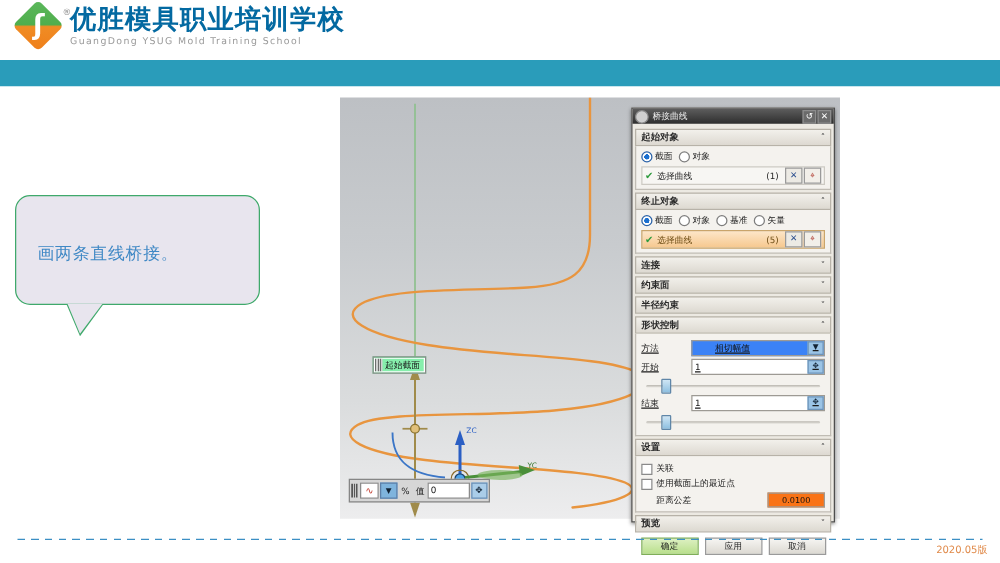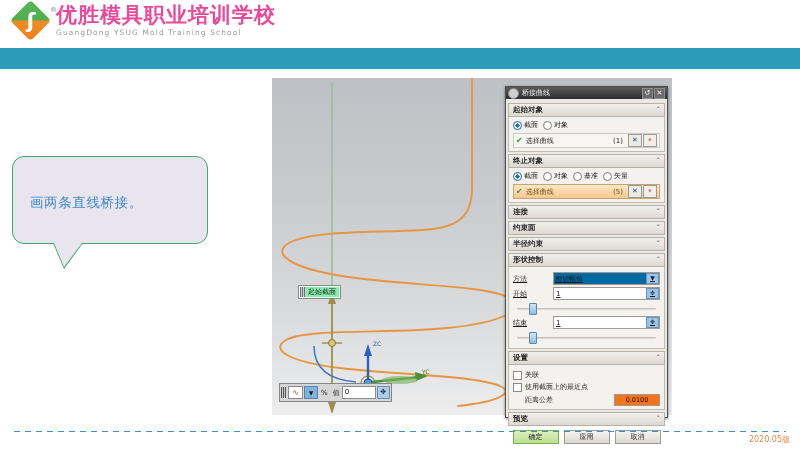--- a/index.html
+++ b/index.html
@@ -16,21 +16,21 @@
   .brand-mark .sq{
     position:absolute;left:2px;top:2px;width:29px;height:29px;
     background:linear-gradient(135deg,#5cb85c 0%,#4fae4d 48%,#f08c24 52%,#ef7f1a 100%);
     transform:rotate(45deg);border-radius:4px;
   }
   .brand-mark .swoosh{
     position:absolute;left:11px;top:5px;width:12px;height:24px;color:#fff;
     font-size:22px;line-height:24px;font-weight:bold;text-align:center;
   }
   .brand-text{display:flex;flex-direction:column;line-height:1;}
-  .brand-cn{font-size:21px;font-weight:bold;color:#ec4899;letter-spacing:1px;}
+  .brand-cn{font-size:21px;font-weight:bold;color:#0369a1;letter-spacing:1px;}
   .brand-en{font-size:7.5px;color:#9a9a9a;letter-spacing:1.1px;margin-top:3px;}
   .brand-reg{position:absolute;left:36px;top:2px;font-size:7px;color:#8d8d8d;}
 
   .teal-band{position:absolute;left:0;top:48px;width:800px;height:21px;background:#2a9cba;}
 
   
   .bubble-wrap{position:absolute;left:12px;top:156px;width:196px;height:110px;}
   .bubble{
     position:absolute;left:0;top:0;width:196px;height:88px;
     background:#e8e5ee;border:1.2px solid #3fa96b;border-radius:12px;
@@ -125,22 +125,22 @@
   .sel-row.plain{border:1px solid #cdcac3;background:#f7f6f3;}
   .tick{color:#2e9b3e;font-size:8px;font-weight:bold;margin-right:3px;}
   .sel-lab{flex:1;font-size:7px;color:#6b4a12;white-space:nowrap;}
   .sel-row.plain .sel-lab{color:#222;}
   .mini-btn{width:12px;height:11px;border:1px solid #9a9a9a;background:#eceae4;
     font-size:7px;text-align:center;line-height:10px;color:#2b4f8e;margin-left:1px;}
   .mini-btn.red{color:#b03a2e;background:#f2efe9;}
 
   .frow{display:flex;align-items:center;margin:2px 0;text-decoration:underline;}
   .flab{width:40px;font-size:7px;color:#1c1c1c;}
-  .fsel{flex:1;height:11px;border:1px solid #9d9a94;background:#0369a1;
-    display:flex;align-items:center;font-size:7px;padding-left:1px;color:#111;}
+  .fsel{flex:1;height:11px;border:1px solid #9d9a94;background:#3b82f6;
+    display:flex;align-items:center;font-size:7px;padding-left:18px;color:#111;}
   .fsel .arw{margin-left:auto;width:11px;height:9px;background:#9bc4e6;
     border:1px solid #6d93b8;font-size:6px;text-align:center;line-height:8px;color:#123;}
   .fnum{flex:1;height:11px;border:1px solid #9d9a94;background:#fff;
     display:flex;align-items:center;font-size:7px;padding-left:2px;color:#111;}
   .fnum .spn{margin-left:auto;width:11px;height:9px;background:#9bc4e6;
     border:1px solid #6d93b8;font-size:6px;text-align:center;line-height:8px;color:#123;}
 
   .slider{position:relative;height:11px;margin:1px 0 3px 0;}
   .slider .trk{position:absolute;left:4px;right:4px;top:6px;height:2px;
     background:linear-gradient(180deg,#b9b6af,#e6e4df);border-radius:1px;}

